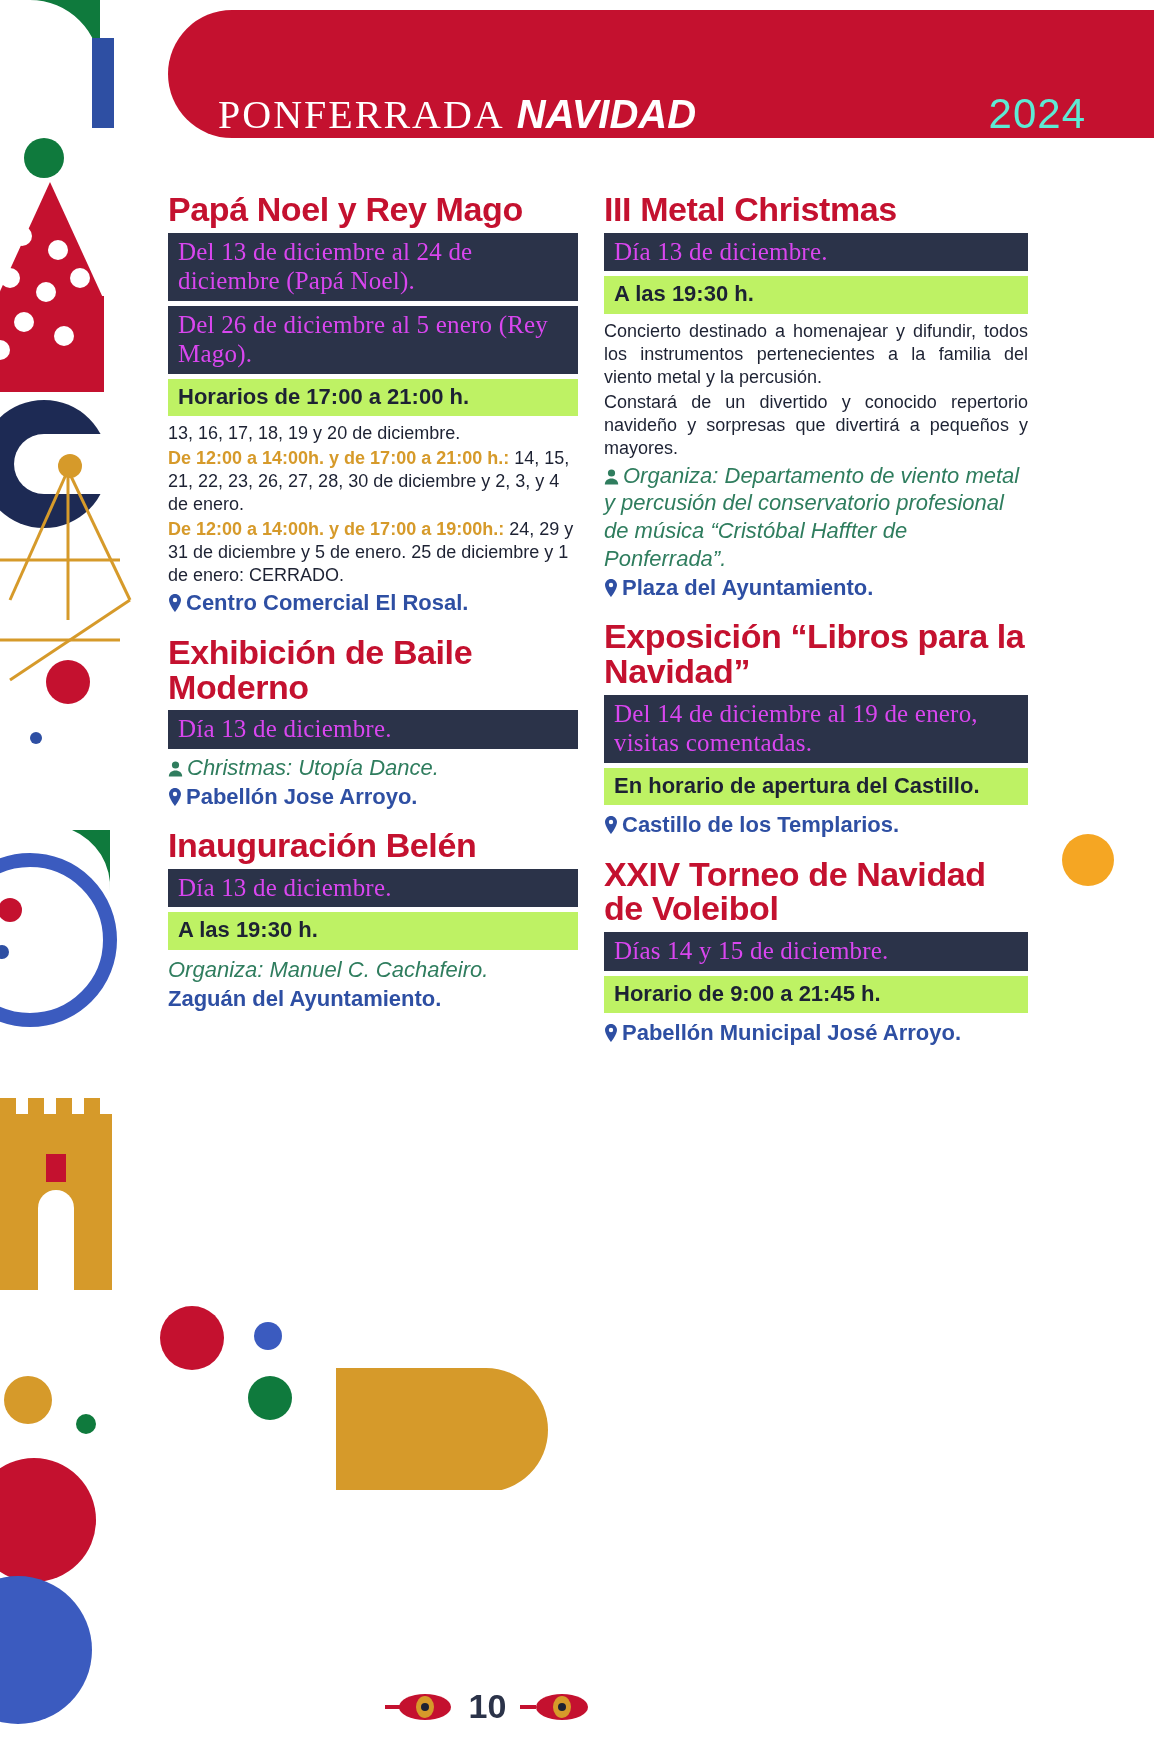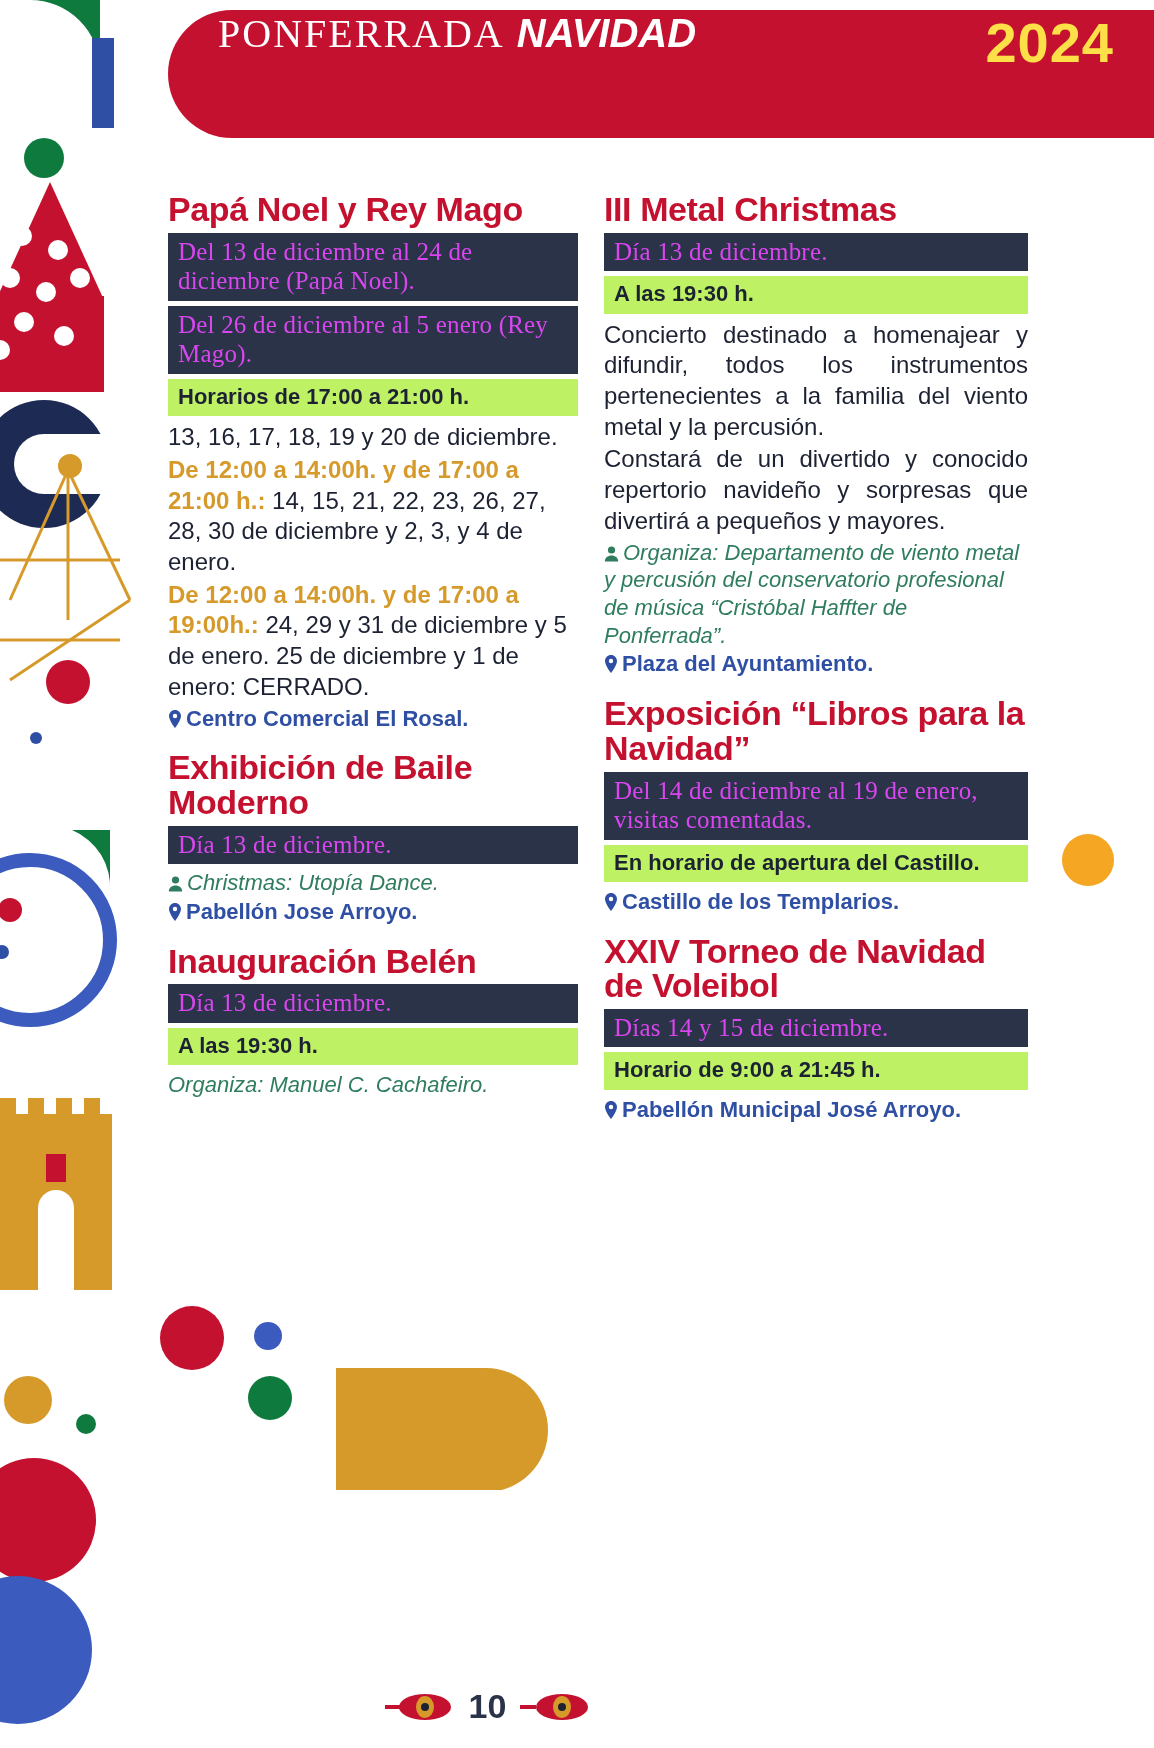--- a/index.html
+++ b/index.html
@@ -14,27 +14,27 @@
 
   
   .deco-col { position:absolute; left:0; top:0; width:160px; height:1748px; overflow:hidden; }
 
   
   .header {
     position:absolute; left:168px; top:10px; width:986px; height:128px;
     background:#c4112f;
     border-top-left-radius:64px; border-bottom-left-radius:64px;
     border-top-right-radius:0; border-bottom-right-radius:0;
-    display:flex; align-items:flex-start; justify-content:space-between;
-    padding: 0 40px 0 50px;
+    display:flex; align-items:flex-end; justify-content:space-between;
+    padding: 0 68px 0 50px;
   }
   .header-title { color:#ffffff; font-size:40px; letter-spacing:1px; white-space:nowrap; }
   .header-title .thin { font-family:"Liberation Serif", serif; font-weight:400; letter-spacing:2px; }
   .header-title .bold { font-family:"Liberation Sans", sans-serif; font-weight:700; font-style:italic; letter-spacing:0px;}
-  .header-year { color:#fde047; font-size:56px; font-weight:700; font-family:"Liberation Sans", sans-serif; letter-spacing:1px;}
+  .header-year { color:#5eead4; font-size:42px; font-weight:400; font-family:"Liberation Sans", sans-serif; letter-spacing:1px;}
 
   
   .cols { position:absolute; left:168px; top:182px; width:960px; display:flex; gap:26px; }
   .col { width:410px; }
   .col.right { width:424px; }
 
   .ev-title {
     color:#c4112f; font-weight:700; font-size:34px; line-height:1.02;
     font-family:"Liberation Sans", sans-serif; letter-spacing:-0.4px;
     margin: 10px 0 6px 0;
@@ -44,21 +44,21 @@
     background:#2b3349; color:#d946ef;
     font-family:"Liberation Serif", serif; font-size:25px; line-height:1.18;
     padding:4px 10px 5px 10px; margin-bottom:5px; letter-spacing:0.2px;
   }
   .band-amber {
     background:#bef264; color:#1d2233;
     font-family:"Liberation Sans", sans-serif; font-weight:700; font-size:22px; line-height:1.2;
     padding:5px 10px 6px 10px; margin-bottom:6px;
   }
   .body-text {
-    color:#1d2233; font-size:24px; line-height:1.28; margin:0 0 2px 0;
+    color:#1d2233; font-size:18px; line-height:1.28; margin:0 0 2px 0;
   }
   .body-text.just { text-align:justify; }
   .hl { color:#d69a2a; font-weight:700; }
   .organiza {
     color:#2f7d5e; font-style:italic; font-size:22px; line-height:1.26; margin:2px 0 0 0;
   }
   .place {
     color:#2e4fa3; font-weight:700; font-size:22px; line-height:1.26; margin:1px 0 0 0;
   }
   .ic { font-style:normal; display:inline-block; margin-right:4px; }
@@ -178,20 +178,21 @@
               <path d="M7 0C3.7 0 1 2.7 1 6c0 4.5 6 12 6 12s6-7.5 6-12c0-3.3-2.7-6-6-6zm0 8.2A2.2 2.2 0 1 1 7 3.8a2.2 2.2 0 0 1 0 4.4z" fill="#2e4fa3"></path>
             </svg></span><span>Pabellón Jose Arroyo.</span>
       </p>
     </div>
 
     <div class="block">
       <h2 class="ev-title">Inauguración Belén</h2>
       <div class="band-dark">Día 13 de diciembre.</div>
       <div class="band-amber">A las 19:30 h.</div>
       <p class="organiza">Organiza: Manuel C. Cachafeiro.</p>
+      <p class="place">Zaguán del Ayuntamiento.</p>
     </div>
 
   </div>
 
   <div class="col right">
 
     <div class="block">
       <h2 class="ev-title">III Metal Christmas</h2>
       <div class="band-dark">Día 13 de diciembre.</div>
       <div class="band-amber">A las 19:30 h.</div>

